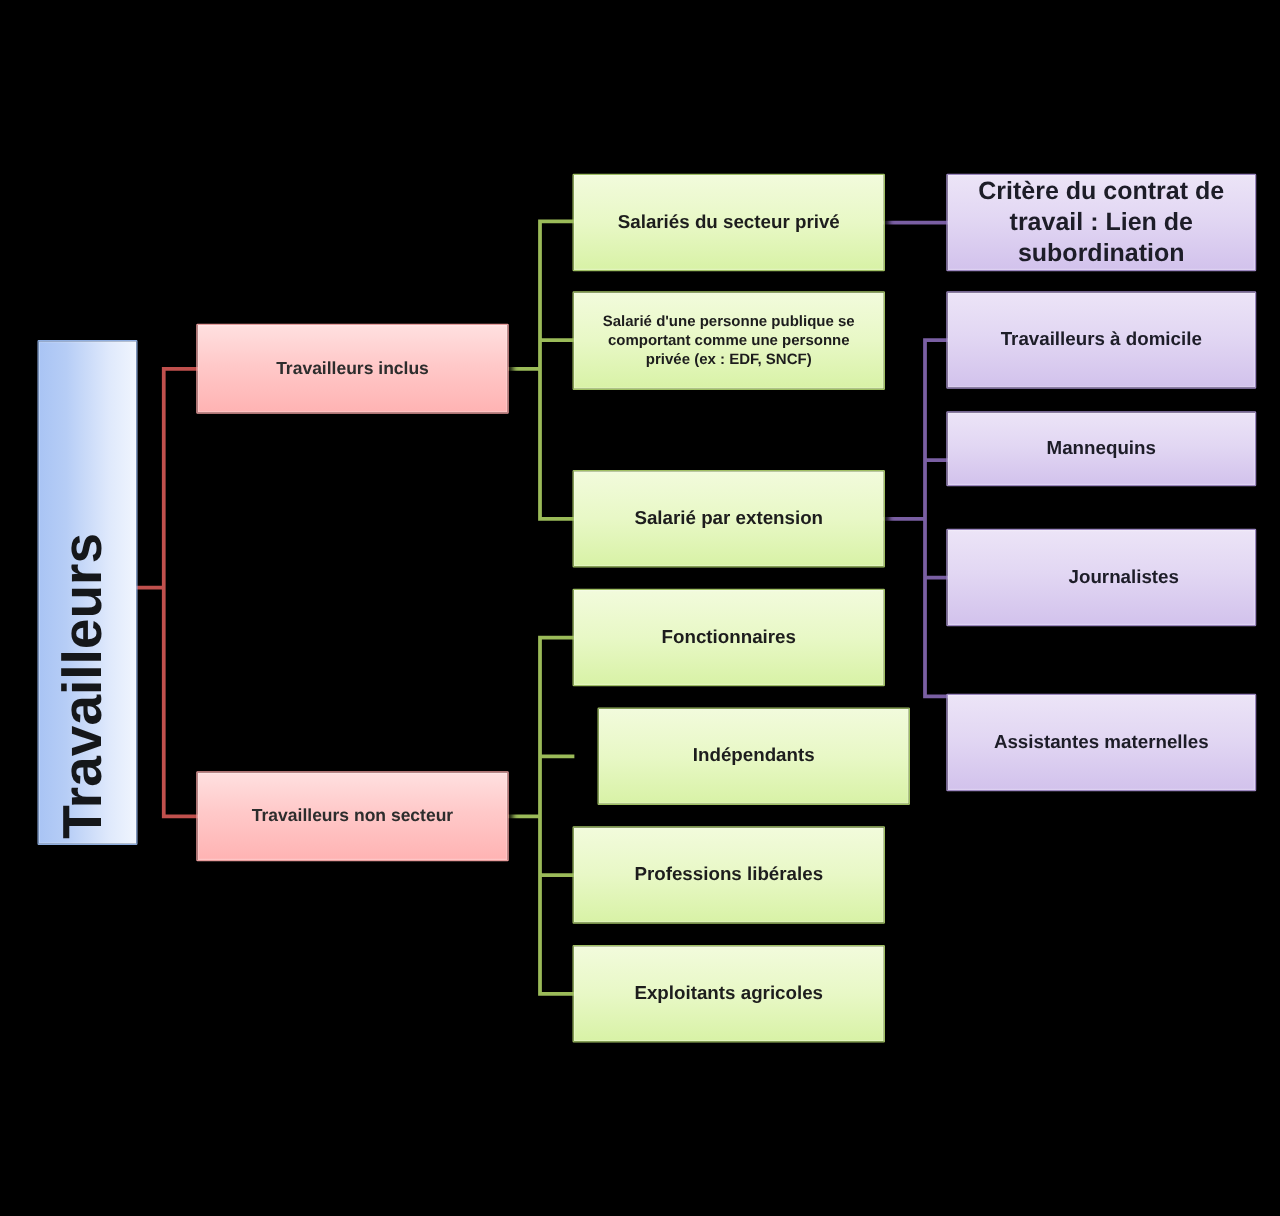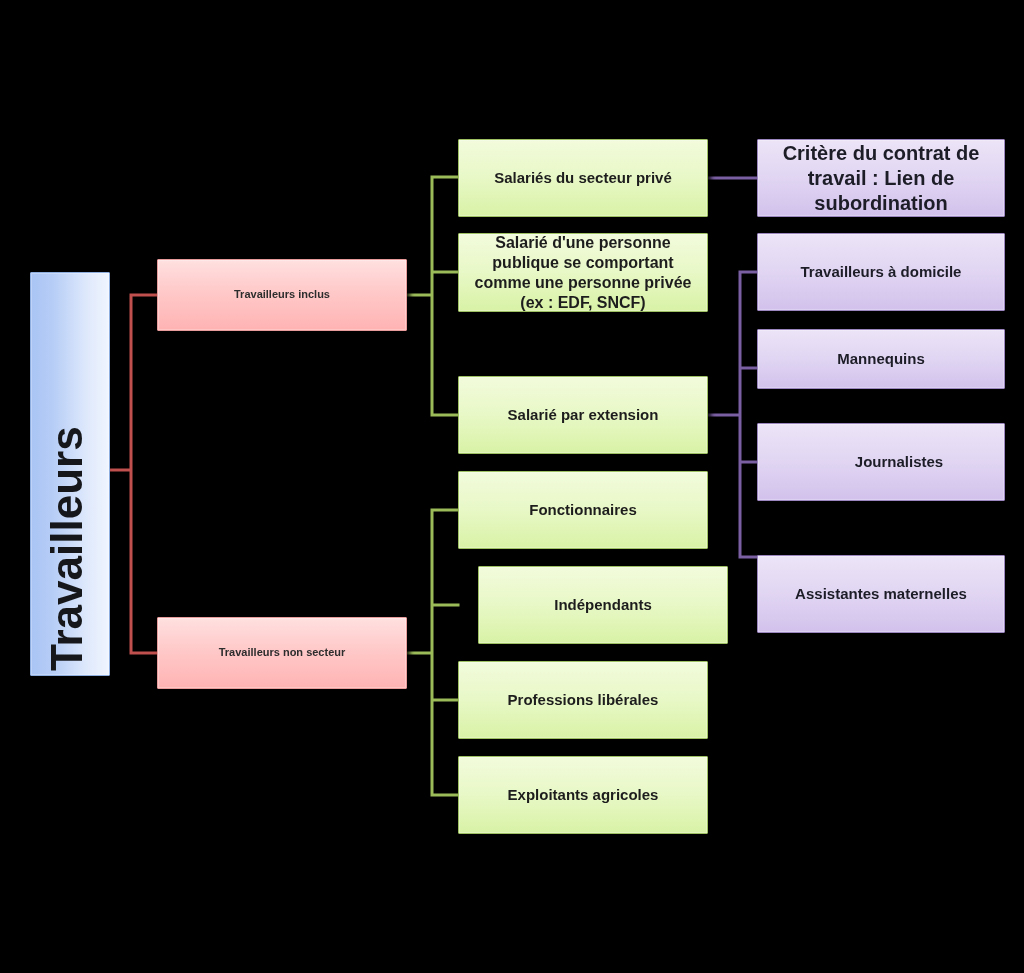--- a/index.html
+++ b/index.html
@@ -43,32 +43,32 @@
     transform: rotate(180deg);
     font-size: 44px;
     letter-spacing: 0px;
     color: #15171a;
   }
 
   
   .node-pink {
     background: linear-gradient(180deg, #ffe0e0 0%, #ffc9c9 45%, #ffb3b3 100%);
     border: 1px solid #e79b9b;
-    font-size: 11px;
+    font-size: 14px;
     color: #2d2d2d;
   }
 
   
   .node-green {
     background: linear-gradient(180deg, #f2fbdc 0%, #e8f8c6 50%, #d8f2a6 100%);
     border: 1px solid #9fbf63;
     font-size: 15px;
     color: #1d1d1d;
   }
-  .node-green.multiline { font-size: 16px; }
+  .node-green.multiline { font-size: 12px; }
 
   
   .node-purple {
     background: linear-gradient(180deg, #ece4f7 0%, #e2d7f3 45%, #d2c2ec 100%);
     border: 1px solid #9b86bf;
     font-size: 15px;
     color: #1d1d28;
   }
   .node-purple.multiline { font-size: 20px; }
 

